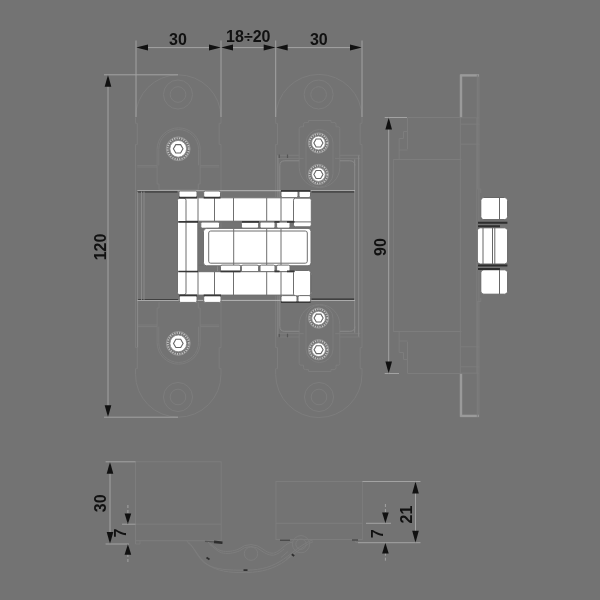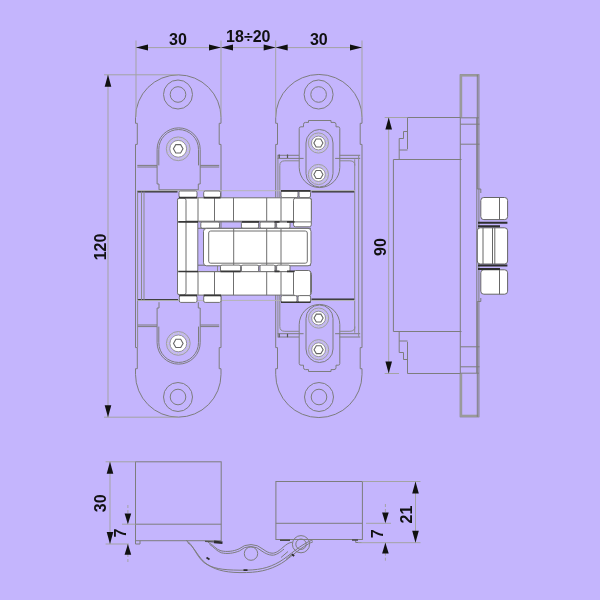--- a/index.html
+++ b/index.html
@@ -1,16 +1,16 @@
 <!DOCTYPE html>
 <html><head>
 <meta charset="utf-8">
 <style>
   html,body{margin:0;padding:0;background:#fff;}
-  #page{width:600px;height:600px;position:relative;background:#c4b5fd;overflow:hidden;}
+  #page{width:600px;height:600px;position:relative;background:#737373;overflow:hidden;}
   svg{position:absolute;top:0;left:0;}
   text{font-family:"Liberation Sans", sans-serif;font-weight:bold;fill:#111;}
 </style>
 </head>
 <body>
 <div id="page">
 <svg width="600" height="600" viewBox="0 0 600 600">
 <defs>
   <g id="hexsock">
     <polygon points="4.8,0 2.4,4.16 -2.4,4.16 -4.8,0 -2.4,-4.16 2.4,-4.16" fill="none" stroke="#666" stroke-width="1.1"></polygon>

